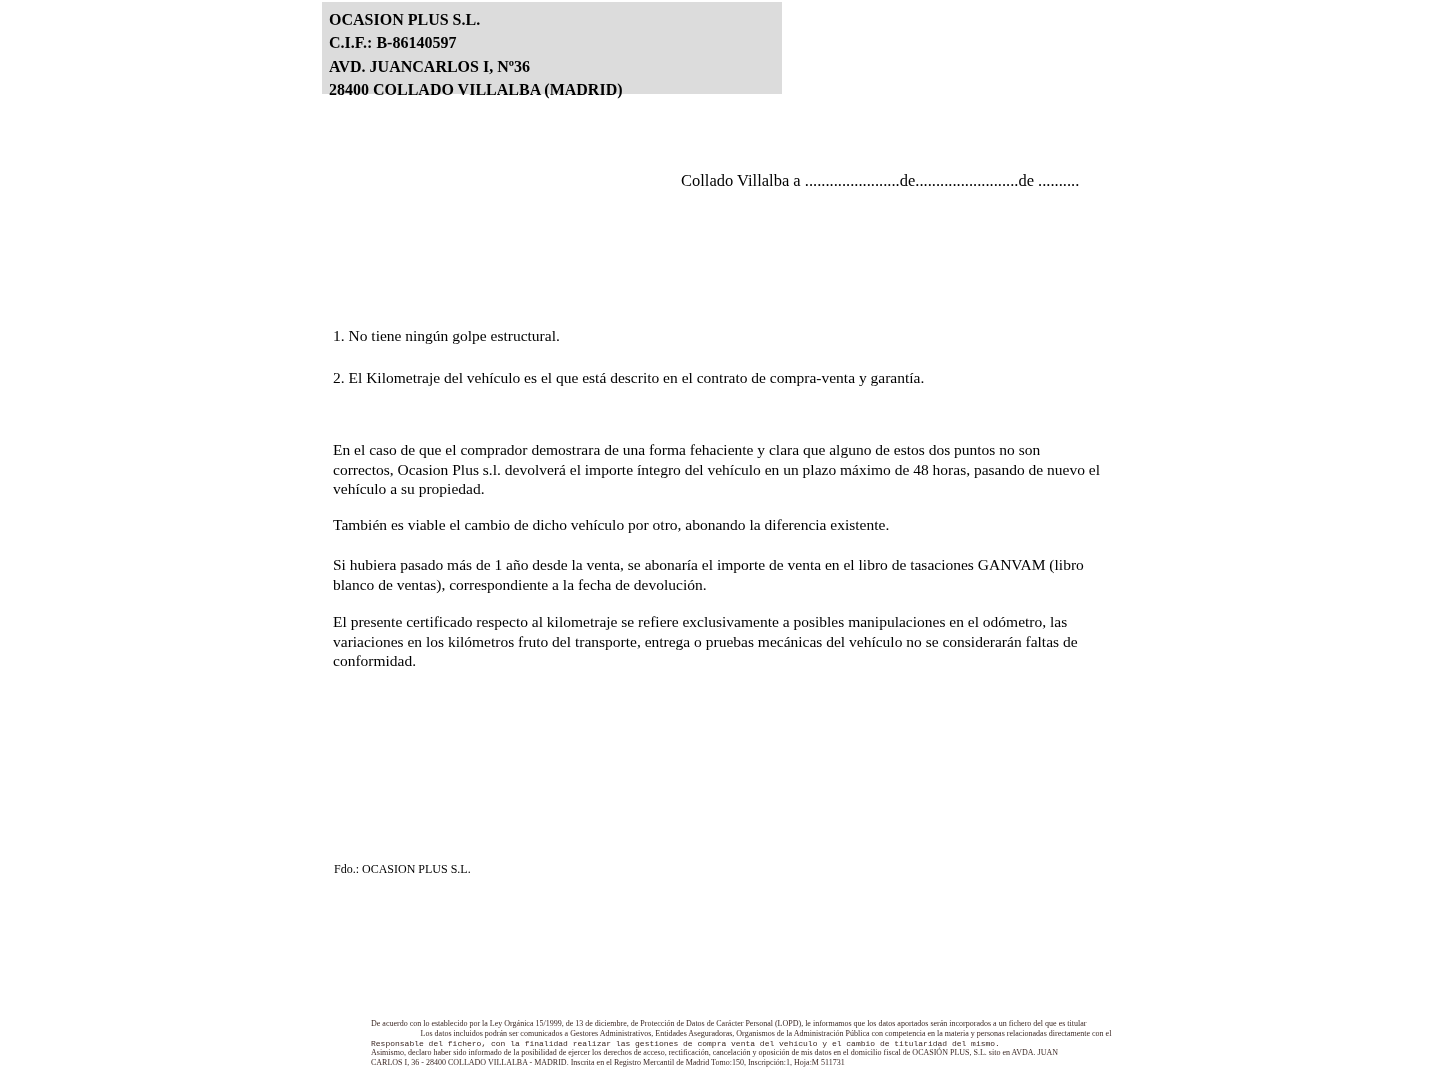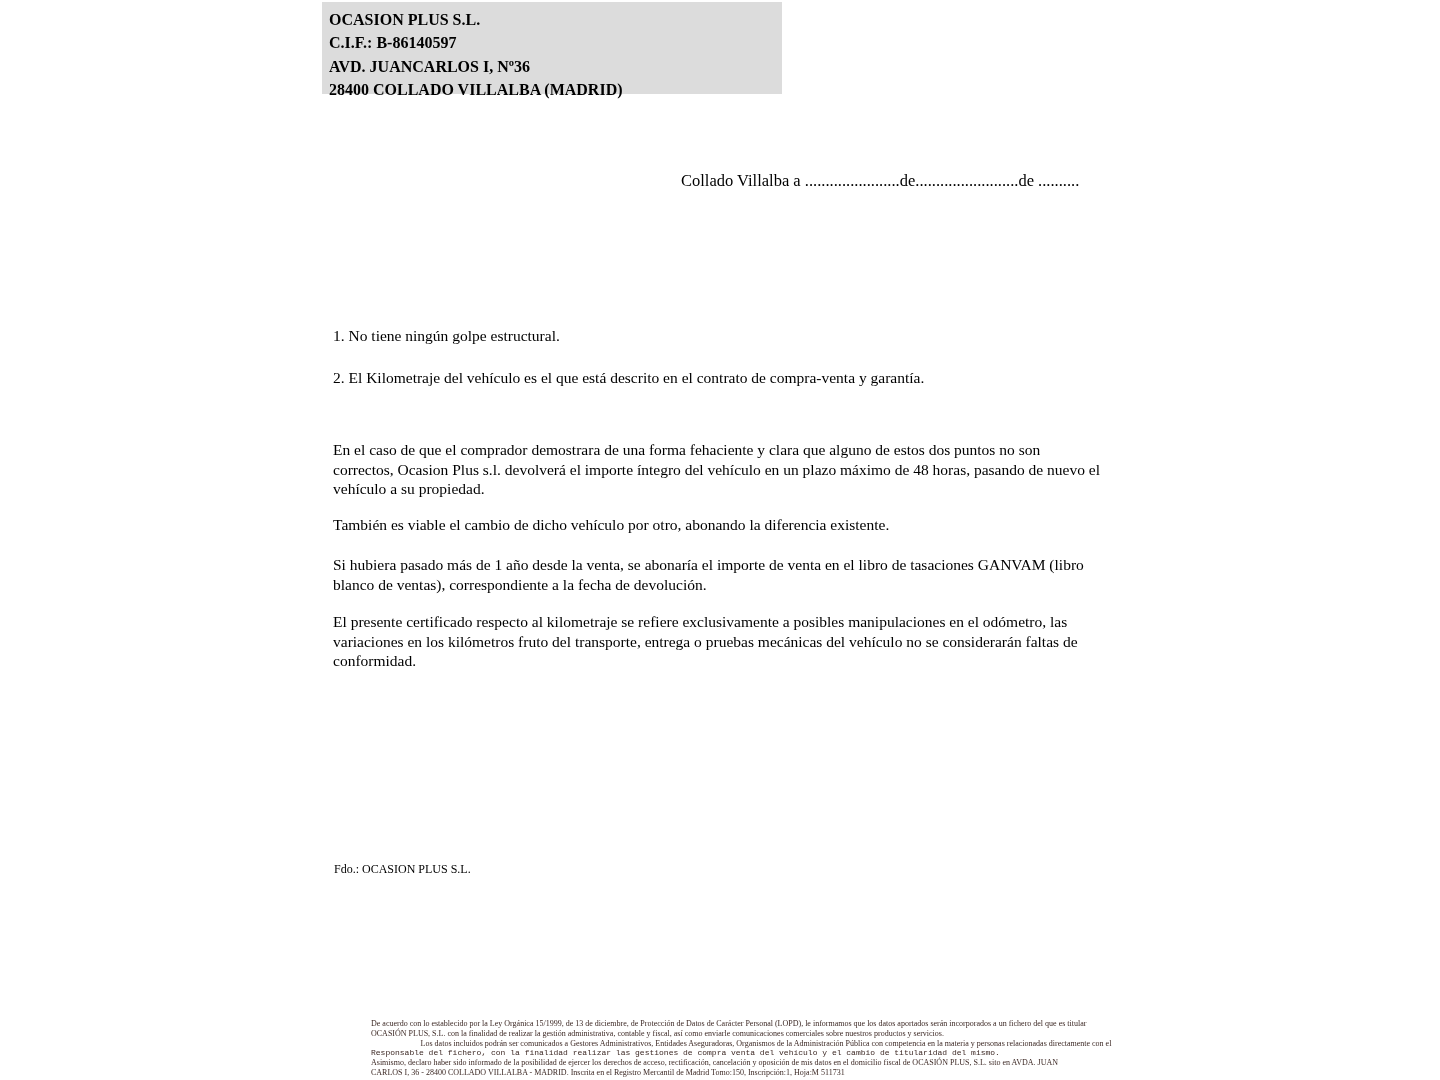--- a/index.html
+++ b/index.html
@@ -98,20 +98,19 @@
 
   <div class="para para-1">En el caso de que el comprador demostrara de una forma fehaciente y clara que alguno de estos dos puntos no son correctos, Ocasion Plus s.l. devolverá el importe íntegro del vehículo en un plazo máximo de 48 horas, pasando de nuevo el vehículo a su propiedad.</div>
   <div class="para para-2">También es viable el cambio de dicho vehículo por otro, abonando la diferencia existente.</div>
   <div class="para para-3">Si hubiera pasado más de 1 año desde la venta, se abonaría el importe de venta en el libro de tasaciones GANVAM (libro blanco de ventas), correspondiente a la fecha de devolución.</div>
   <div class="para para-4">El presente certificado respecto al kilometraje se refiere exclusivamente a posibles manipulaciones en el odómetro, las variaciones en los kilómetros fruto del transporte, entrega o pruebas mecánicas del vehículo no se considerarán faltas de conformidad.</div>
 
   <div class="signature">Fdo.: OCASION PLUS S.L.</div>
 
   <div class="footer">
     <div class="fline" style="color: rgb(60, 40, 36);">De acuerdo con lo establecido por la Ley Orgánica 15/1999, de 13 de diciembre, de Protección de Datos de Carácter Personal (LOPD), le informamos que los datos aportados serán incorporados a un fichero del que es titular</div>
-    <div class="fline" style="color: rgb(60, 40, 36);">OCASIÓN PLUS, S.L. con la finalidad de realizar la gestión administrativa, contable y fiscal, así como enviarle comunicaciones comerciales sobre nuestros productos y servicios.</div>
     <div class="fline" style="color: rgb(60, 40, 36); text-align: center;">Los datos incluidos podrán ser comunicados a Gestores Administrativos, Entidades Aseguradoras, Organismos de la Administración Pública con competencia en la materia y personas relacionadas directamente con el</div>
     <div class="fline" style="color: rgb(60, 40, 36); font-family: Liberation Mono, monospace;">Responsable del fichero, con la finalidad realizar las gestiones de compra venta del vehículo y el cambio de titularidad del mismo.</div>
     <div class="fline" style="color: rgb(60, 40, 36);">Asimismo, declaro haber sido informado de la posibilidad de ejercer los derechos de acceso, rectificación, cancelación y oposición de mis datos en el domicilio fiscal de OCASIÓN PLUS, S.L. sito en AVDA. JUAN</div>
     <div class="fline" style="color: rgb(60, 40, 36);">CARLOS I, 36 - 28400 COLLADO VILLALBA - MADRID. Inscrita en el Registro Mercantil de Madrid Tomo:150, Inscripción:1, Hoja:M 511731</div>
   </div>
 
 </div>
 
 </body></html>

